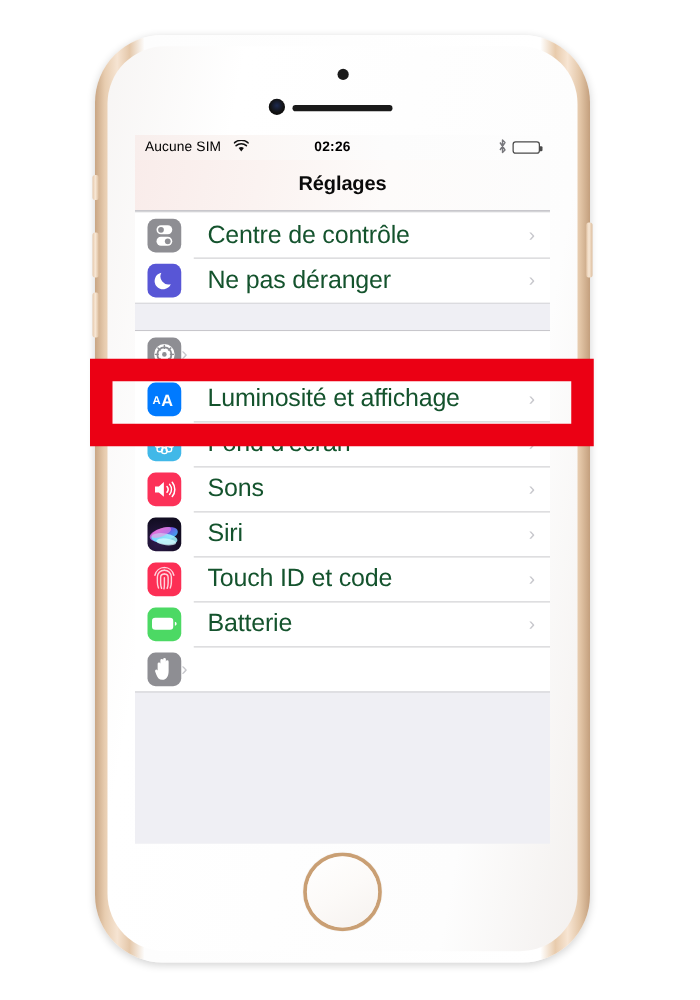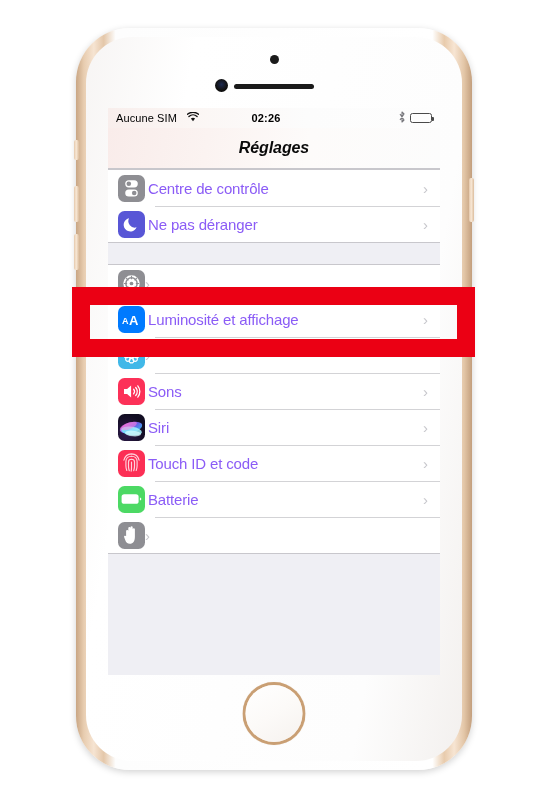--- a/index.html
+++ b/index.html
@@ -179,21 +179,20 @@
     display: flex;
     align-items: center;
     justify-content: center;
     border-bottom: 0.5px solid #c8c7cc;
   }
   #nav-title {
     font-size: 16px;
     font-weight: bold;
     color: #0a0a0a;
     letter-spacing: -0.1px;
-    font-style: italic;
   }
 
   
   .section-gap { height: 21px; background: #efeff4; }
   .group {
     background: #ffffff;
     border-top: 0.5px solid #c8c7cc;
     border-bottom: 0.5px solid #c8c7cc;
   }
   .row {
@@ -216,23 +215,23 @@
     height: 27px;
     border-radius: 6.5px;
     flex: 0 0 auto;
     position: relative;
     overflow: hidden;
     display: flex;
     align-items: center;
     justify-content: center;
   }
   .row-label {
-    margin-left: 3px;
-    font-size: 15px;
-    color: #8b5cf6;
+    margin-left: 21px;
+    font-size: 20px;
+    color: #14532d;
     letter-spacing: -0.15px;
     flex: 1 1 auto;
   }
   .chevron {
     margin-right: 12px;
     color: #c7c7cc;
     font-size: 15px;
     line-height: 1;
     font-weight: 300;
   }
@@ -390,20 +389,21 @@
                 <circle cx="10" cy="15.4" r="2.4"></circle>
                 <circle cx="4.6" cy="10" r="2.4"></circle>
                 <circle cx="15.4" cy="10" r="2.4"></circle>
                 <circle cx="6.2" cy="6.2" r="2.4"></circle>
                 <circle cx="13.8" cy="6.2" r="2.4"></circle>
                 <circle cx="6.2" cy="13.8" r="2.4"></circle>
                 <circle cx="13.8" cy="13.8" r="2.4"></circle>
               </g>
             </svg>
           </div>
+          <div class="row-label">Fond d'écran</div>
           <div class="chevron">›</div>
         </div>
         <div class="row">
           <div class="row-icon ic-sounds">
             <svg width="20" height="17" viewBox="0 0 20 17">
               <path d="M2 6.1h3.1L9.1 2.6v11.8L5.1 10.9H2z" fill="#fff"></path>
               <g stroke="#fff" fill="none" stroke-width="1.25" stroke-linecap="round">
                 <path d="M11.6 6.2a3.6 3.6 0 0 1 0 4.6"></path>
                 <path d="M13.7 4.5a6.3 6.3 0 0 1 0 8"></path>
                 <path d="M15.8 2.8a9 9 0 0 1 0 11.4"></path>

